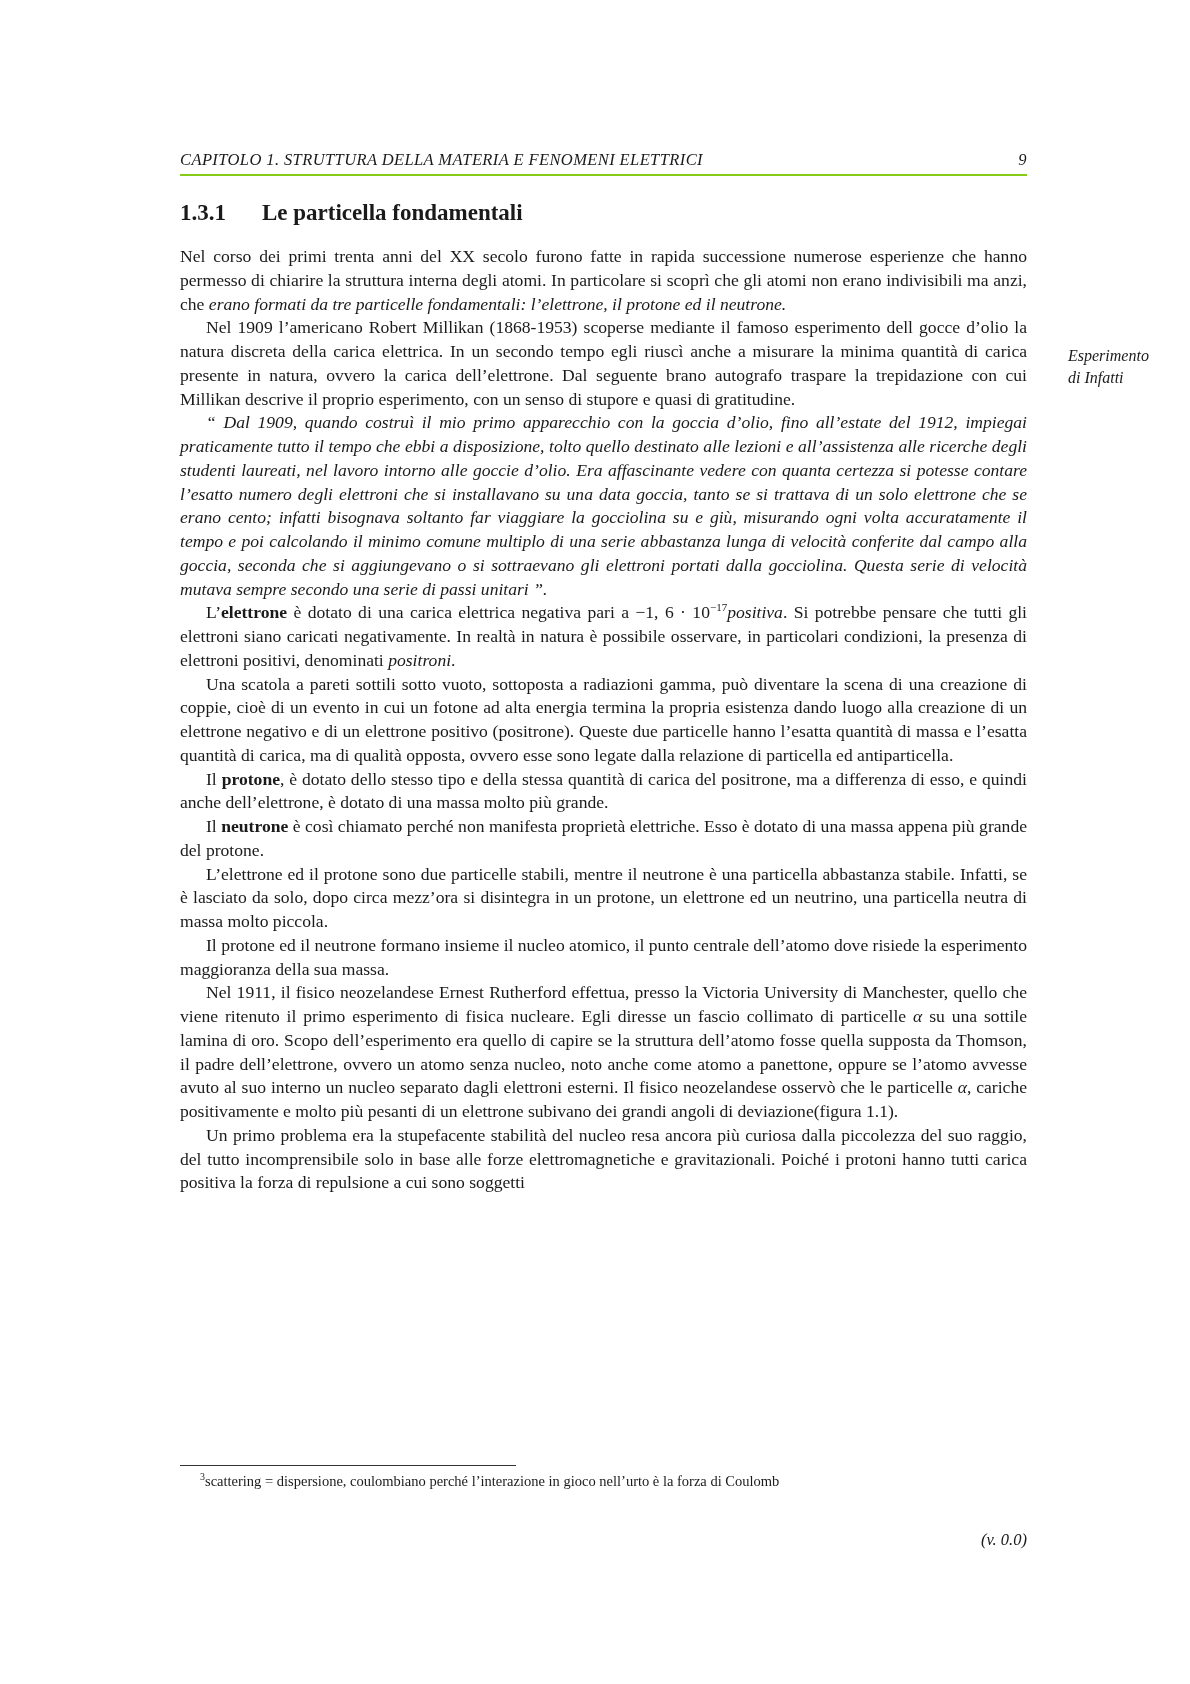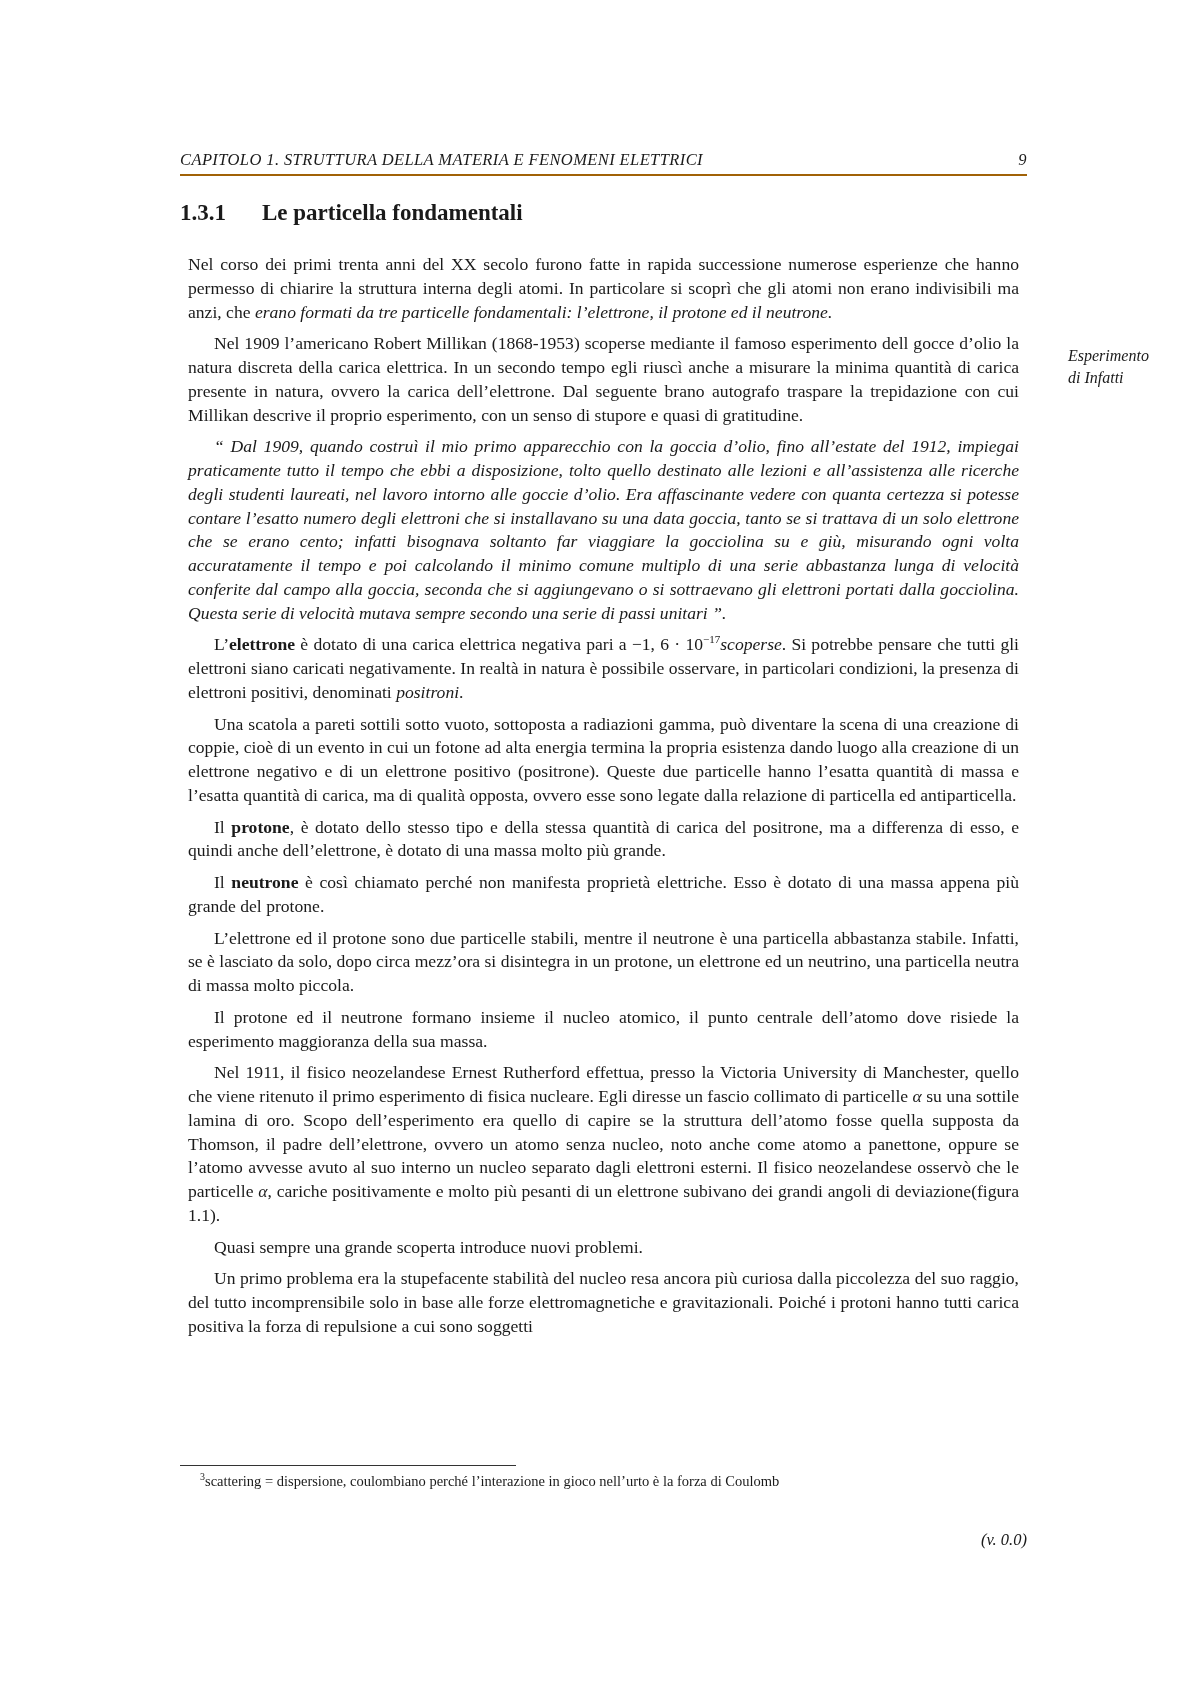--- a/index.html
+++ b/index.html
@@ -1,27 +1,27 @@
 <!DOCTYPE html>
 <html><head>
 <meta charset="utf-8">
 <style>
   html, body { margin: 0; padding: 0; background: #ffffff; }
   body { width: 1190px; height: 1684px; position: relative; overflow: hidden;
          font-family: "Liberation Serif", "DejaVu Serif", serif; color: #1a1a1a; }
   .running-head { position: absolute; left: 180px; top: 148px; width: 847px; height: 26px;
-                  border-bottom: 2px solid #a16207; font-style: italic; font-size: 16.5px;
+                  border-bottom: 2px solid #84cc16; font-style: italic; font-size: 16.5px;
                   letter-spacing: 0.4px; }
   .running-head .title { position: absolute; left: 0; top: 2px; }
   .running-head .pageno { position: absolute; right: 0; top: 2px; }
   .section-title { position: absolute; left: 180px; top: 200px; font-size: 23px; font-weight: bold; }
   .section-title .num { display: inline-block; width: 82px; }
   .body { position: absolute; left: 180px; top: 245px; width: 847px; font-size: 17.6px;
           line-height: 23.75px; text-align: justify; }
-  .body p { margin: 8px; text-indent: 0; }
+  .body p { margin: 0; text-indent: 0; }
   .body p.ind { text-indent: 26px; }
   .body p.quote { font-style: italic; text-indent: 26px; }
   .margin-note { position: absolute; left: 1040px; top: 345px; font-style: italic; font-size: 16px;
                  line-height: 22px; width: 140px; margin-left: 28px; }
   .fn-rule { position: absolute; left: 180px; top: 1465px; width: 336px; border-top: 1px solid #333; }
   .footnote { position: absolute; left: 200px; top: 1473px; font-size: 14.5px; }
   .footnote sup { font-size: 10px; }
   .version { position: absolute; right: 163px; top: 1530px; font-style: italic; font-size: 16.5px; }
   b { font-weight: bold; }
   i, em { font-style: italic; }
@@ -41,27 +41,26 @@
 
 <div class="margin-note">
   <div>Esperimento</div>
   <div>di Infatti</div>
 </div>
 
 <div class="body">
   <p><span>Nel corso dei primi trenta anni del XX secolo furono fatte in rapida successione numerose esperienze che hanno permesso di chiarire la struttura interna degli atomi. In particolare si scoprì che gli atomi non erano indivisibili ma anzi, che </span><i>erano formati da tre particelle fondamentali: l’elettrone, il protone ed il neutrone.</i></p>
   <p class="ind">Nel 1909 l’americano Robert Millikan (1868-1953) scoperse mediante il famoso esperimento dell gocce d’olio la natura discreta della carica elettrica. In un secondo tempo egli riuscì anche a misurare la minima quantità di carica presente in natura, ovvero la carica dell’elettrone. Dal seguente brano autografo traspare la trepidazione con cui Millikan descrive il proprio esperimento, con un senso di stupore e quasi di gratitudine.</p>
   <p class="quote">“ Dal 1909, quando costruì il mio primo apparecchio con la goccia d’olio, fino all’estate del 1912, impiegai praticamente tutto il tempo che ebbi a disposizione, tolto quello destinato alle lezioni e all’assistenza alle ricerche degli studenti laureati, nel lavoro intorno alle goccie d’olio. Era affascinante vedere con quanta certezza si potesse contare l’esatto numero degli elettroni che si installavano su una data goccia, tanto se si trattava di un solo elettrone che se erano cento; infatti bisognava soltanto far viaggiare la gocciolina su e giù, misurando ogni volta accuratamente il tempo e poi calcolando il minimo comune multiplo di una serie abbastanza lunga di velocità conferite dal campo alla goccia, seconda che si aggiungevano o si sottraevano gli elettroni portati dalla gocciolina. Questa serie di velocità mutava sempre secondo una serie di passi unitari ”.</p>
-  <p class="ind"><span>L’</span><b>elettrone</b><span> è dotato di una carica elettrica negativa pari a −1, 6 · 10</span><sup>−17</sup><i>scoperse</i><span>. Si potrebbe pensare che tutti gli elettroni siano caricati negativamente. In realtà in natura è possibile osservare, in particolari condizioni, la presenza di elettroni positivi, denominati </span><i>positroni</i><span>.</span></p>
+  <p class="ind"><span>L’</span><b>elettrone</b><span> è dotato di una carica elettrica negativa pari a −1, 6 · 10</span><sup>−17</sup><i>positiva</i><span>. Si potrebbe pensare che tutti gli elettroni siano caricati negativamente. In realtà in natura è possibile osservare, in particolari condizioni, la presenza di elettroni positivi, denominati </span><i>positroni</i><span>.</span></p>
   <p class="ind">Una scatola a pareti sottili sotto vuoto, sottoposta a radiazioni gamma, può diventare la scena di una creazione di coppie, cioè di un evento in cui un fotone ad alta energia termina la propria esistenza dando luogo alla creazione di un elettrone negativo e di un elettrone positivo (positrone). Queste due particelle hanno l’esatta quantità di massa e l’esatta quantità di carica, ma di qualità opposta, ovvero esse sono legate dalla relazione di particella ed antiparticella.</p>
   <p class="ind"><span>Il </span><b>protone</b><span>, è dotato dello stesso tipo e della stessa quantità di carica del positrone, ma a differenza di esso, e quindi anche dell’elettrone, è dotato di una massa molto più grande.</span></p>
   <p class="ind"><span>Il </span><b>neutrone</b><span> è così chiamato perché non manifesta proprietà elettriche. Esso è dotato di una massa appena più grande del protone.</span></p>
   <p class="ind">L’elettrone ed il protone sono due particelle stabili, mentre il neutrone è una particella abbastanza stabile. Infatti, se è lasciato da solo, dopo circa mezz’ora si disintegra in un protone, un elettrone ed un neutrino, una particella neutra di massa molto piccola.</p>
   <p class="ind">Il protone ed il neutrone formano insieme il nucleo atomico, il punto centrale dell’atomo dove risiede la esperimento maggioranza della sua massa.</p>
   <p class="ind"><span>Nel 1911, il fisico neozelandese Ernest Rutherford effettua, presso la Victoria University di Manchester, quello che viene ritenuto il primo esperimento di fisica nucleare. Egli diresse un fascio collimato di particelle </span><i>α</i><span> su una sottile lamina di oro. Scopo dell’esperimento era quello di capire se la struttura dell’atomo fosse quella supposta da Thomson, il padre dell’elettrone, ovvero un atomo senza nucleo, noto anche come atomo a panettone, oppure se l’atomo avvesse avuto al suo interno un nucleo separato dagli elettroni esterni. Il fisico neozelandese osservò che le particelle </span><i>α</i><span>, cariche positivamente e molto più pesanti di un elettrone subivano dei grandi angoli di deviazione(figura 1.1).</span></p>
-  <p class="ind">Quasi sempre una grande scoperta introduce nuovi problemi.</p>
   <p class="ind">Un primo problema era la stupefacente stabilità del nucleo resa ancora più curiosa dalla piccolezza del suo raggio, del tutto incomprensibile solo in base alle forze elettromagnetiche e gravitazionali. Poiché i protoni hanno tutti carica positiva la forza di repulsione a cui sono soggetti</p>
 </div>
 
 <div class="fn-rule"></div>
 <div class="footnote"><sup>3</sup><span>scattering = dispersione, coulombiano perché l’interazione in gioco nell’urto è la forza di Coulomb</span></div>
 
 <div class="version">(v.  0.0)</div>
 
 </body></html>

